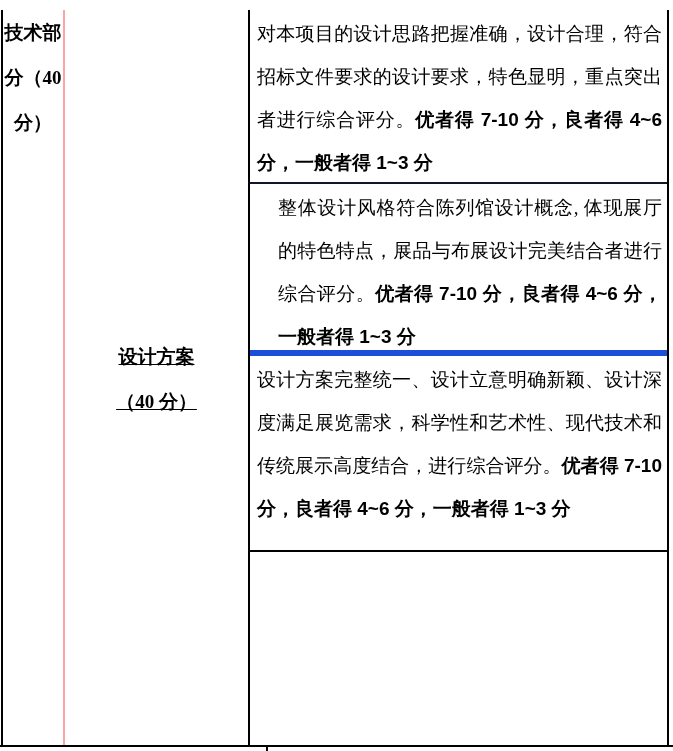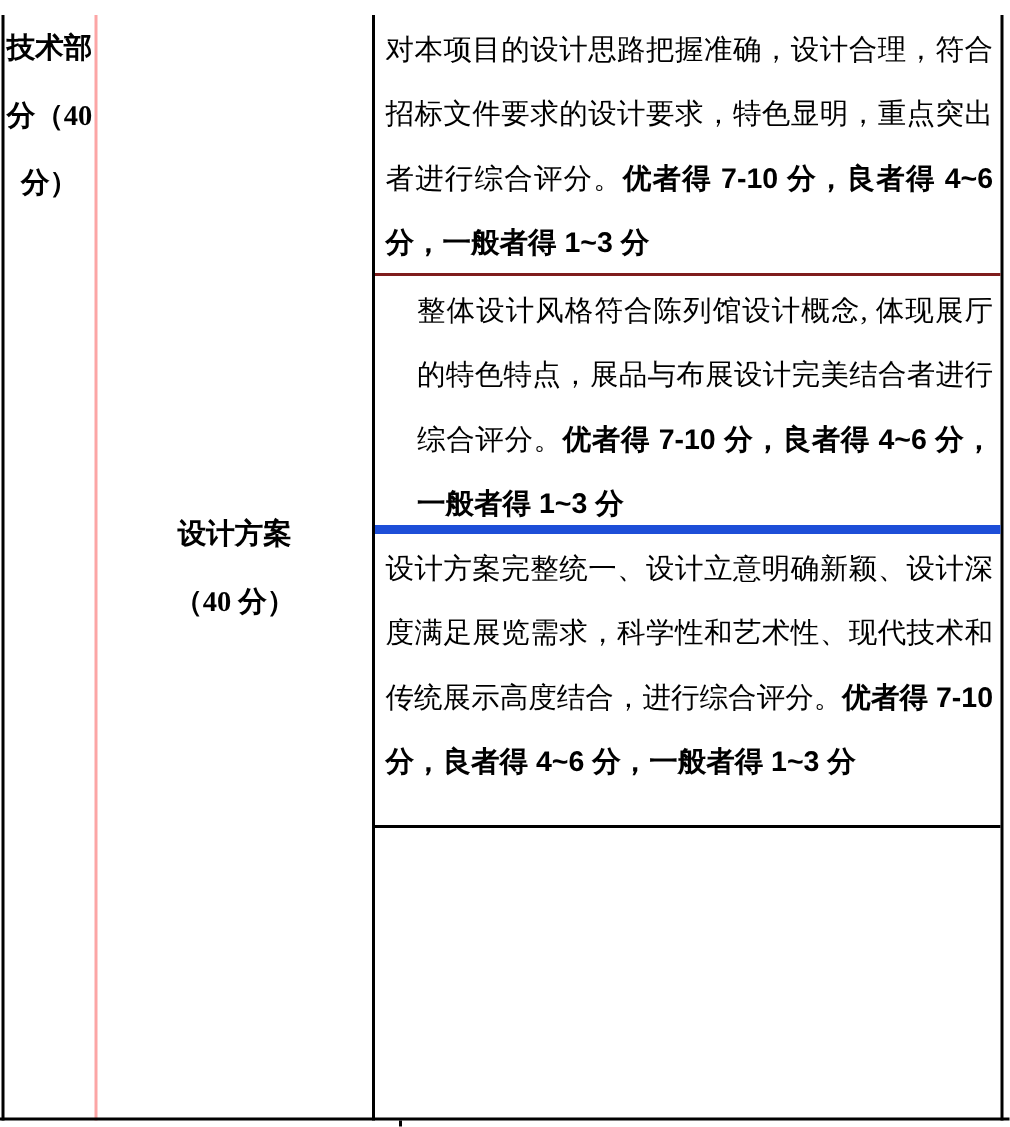--- a/index.html
+++ b/index.html
@@ -28,42 +28,42 @@
   .col-category {
     width: 62px;
     border-right: 2px solid #fca5a5;
     box-sizing: border-box;
     display: flex; align-items: flex-start; justify-content: center;
   }
   .col-item {
     width: 185px;
     border-right: 2px solid #000;
     box-sizing: border-box;
-    display: flex; align-items: center; justify-content: center;
+    display: flex; align-items: center; justify-content: center; text-decoration: underline;
   }
   .col-criteria {
     flex: 1;
     display: flex; flex-direction: column;
   }
   .head-text {
     font-weight: bold;
     font-size: 19px;
     line-height: 45px;
     text-align: center;
     white-space: pre-line;
   }
   .cell {
     box-sizing: border-box;
     padding: 2px 5px 0 7px;
     font-size: 19px;
     line-height: 43px;
     text-align: justify;
     overflow: hidden;
   }
-  .cell.r0 { height: 174px; border-bottom: 2px solid #7f1d1d; }
+  .cell.r0 { height: 174px; border-bottom: 2px solid #0f172a; }
   .cell.r1 { height: 172px; border-bottom: 6px solid #1d4ed8; padding-left: 28px; }
   .cell.r2 { height: 196px; border-bottom: 2px solid #000; }
   .cell.r3 { flex: 1; }
   .score {
     font-family: "Liberation Sans", "DejaVu Sans", sans-serif;
     font-weight: bold;
   }
   .bottom-rule {
     position: absolute;
     left: 0; top: 745px;

